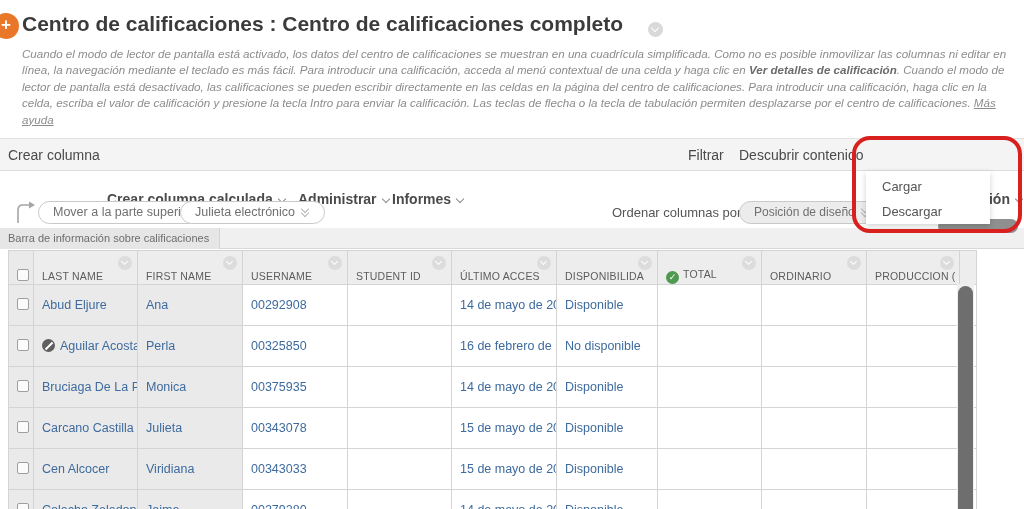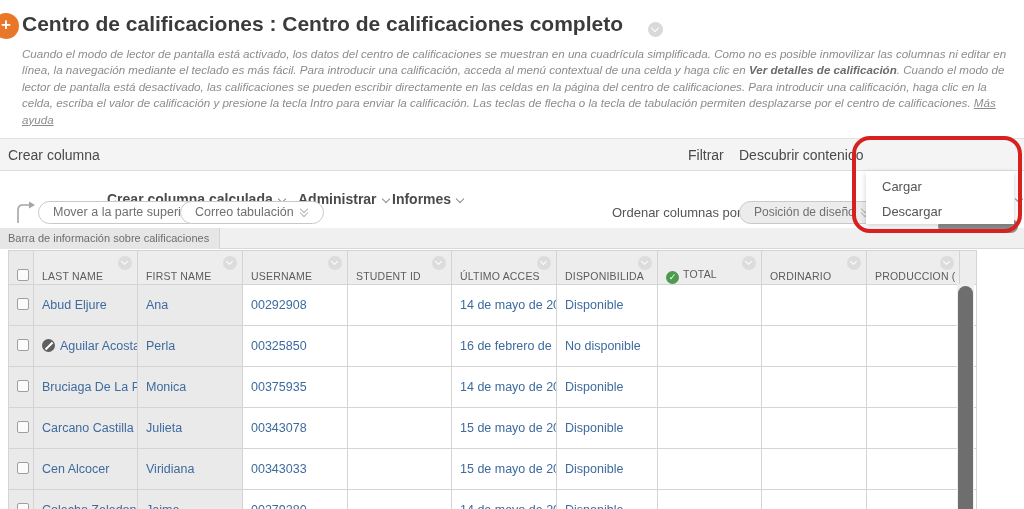--- a/index.html
+++ b/index.html
@@ -61,21 +61,21 @@
     font-size:9px; line-height:13px; text-align:center; vertical-align:-2px; margin-right:4px; font-style:normal; }
   .na-icon { display:inline-block; width:13px; height:13px; border-radius:50%; background:#5f5f5f; position:relative; vertical-align:-2px; margin-right:5px; }
   .na-icon:after { content:""; position:absolute; left:1.5px; top:5.5px; width:10px; height:1.8px; background:#fff; transform:rotate(-45deg); }
 
   
   .vscroll { position:absolute; left:957px; top:284px; width:17px; height:225px; background:#efefef; }
   .vthumb { position:absolute; left:1px; top:2px; width:15px; height:223px; background:#6e6e6e; border-radius:8px 8px 0 0; }
 
   
   .hidden-pill { position:absolute; left:938px; top:219px; width:80px; height:14px; background:#8f8f8f; border-radius:7px; }
-  .dropdown { position:absolute; left:866px; top:171px; width:148px; height:53px; background:#fff;
+  .dropdown { position:absolute; left:866px; top:171px; width:124px; height:53px; background:#fff;
     box-shadow:0 2px 6px rgba(0,0,0,.18); z-index:10; font-size:13px; color:#555;padding-left:12px; }
   .dd-item { position:absolute; left:16px; cursor:pointer; }
   .annotation { position:absolute; left:852px; top:136px; width:170px; height:97px; border:4px solid #d8201f;
     border-radius:18px; z-index:20; pointer-events:none; }
 </style>
 </head>
 <body>
 
 <div class="frame">
 
@@ -98,21 +98,21 @@
   </div>
 
   
   <span class="elbow">
     <svg width="24" height="24" viewBox="0 0 24 24">
         <path d="M4 23 V10 Q4 5 9 5 H16" fill="none" stroke="#a5a5a5" stroke-width="1.6"></path>
         <path d="M15 1.5 L21 5 L15 8.5 Z" fill="#a5a5a5"></path>
       </svg>
   </span>
   <span class="pill" style="left:38px;"><span>Mover a la parte superior</span></span>
-  <span class="pill" style="left:180px;"><span>Correo tabulación</span><span class="dchv"><i></i><em></em></span></span>
+  <span class="pill" style="left:180px;"><span>Julieta electrónico</span><span class="dchv"><i></i><em></em></span></span>
   <span class="sort-label">Ordenar columnas por:</span>
   <span class="pill pill-gray" style="left:739px; font-size:12px;"><span>Posición de diseño</span><span class="dchv"><i></i><em></em></span></span>
 
   
   <div class="info-bar">
     <span class="info-left">Barra de información sobre calificaciones</span>
   </div>
 
   
   <table class="grid">

